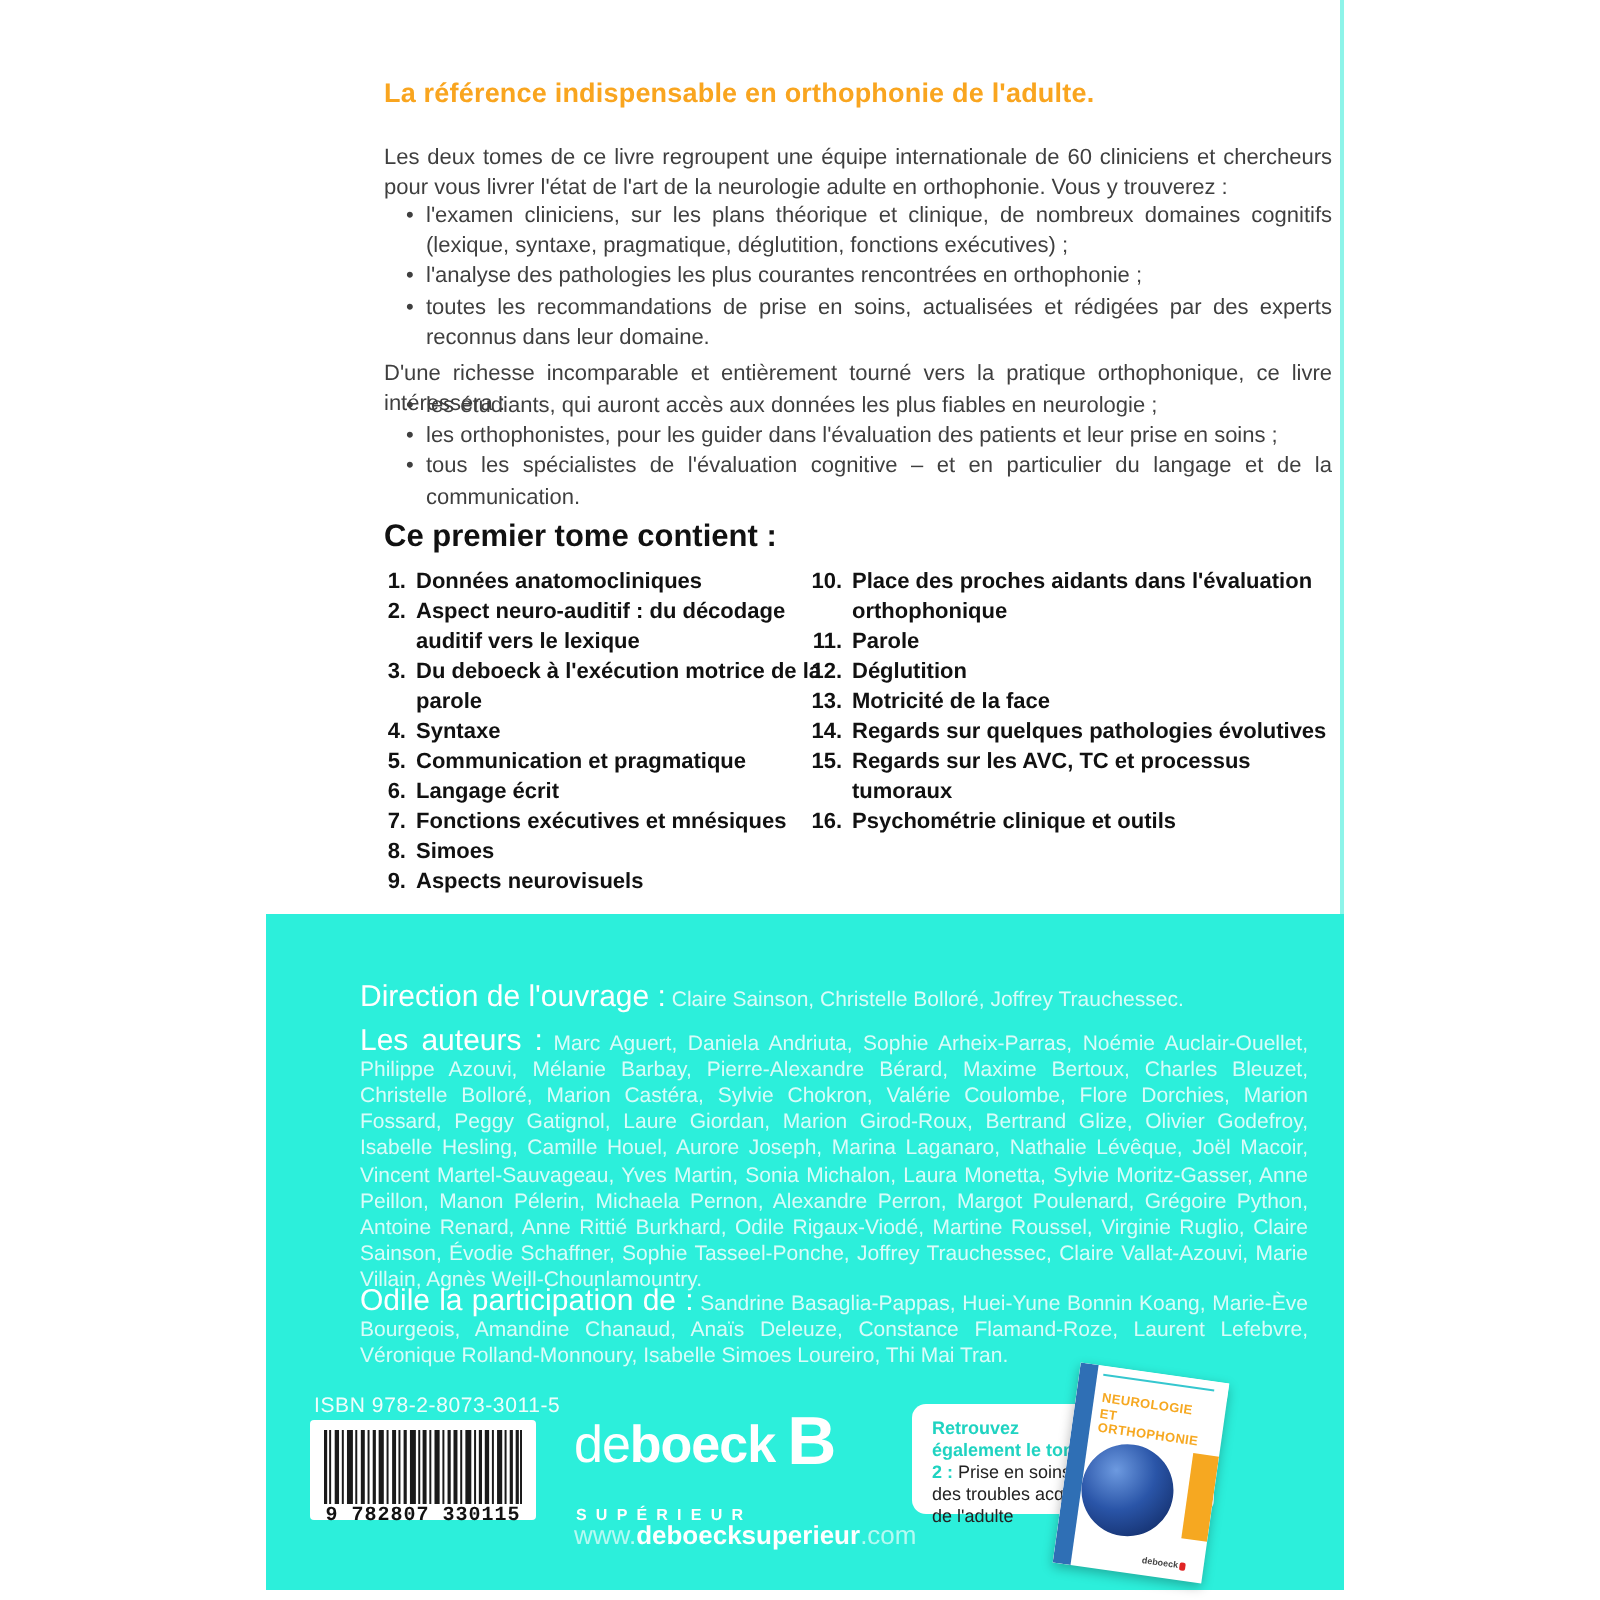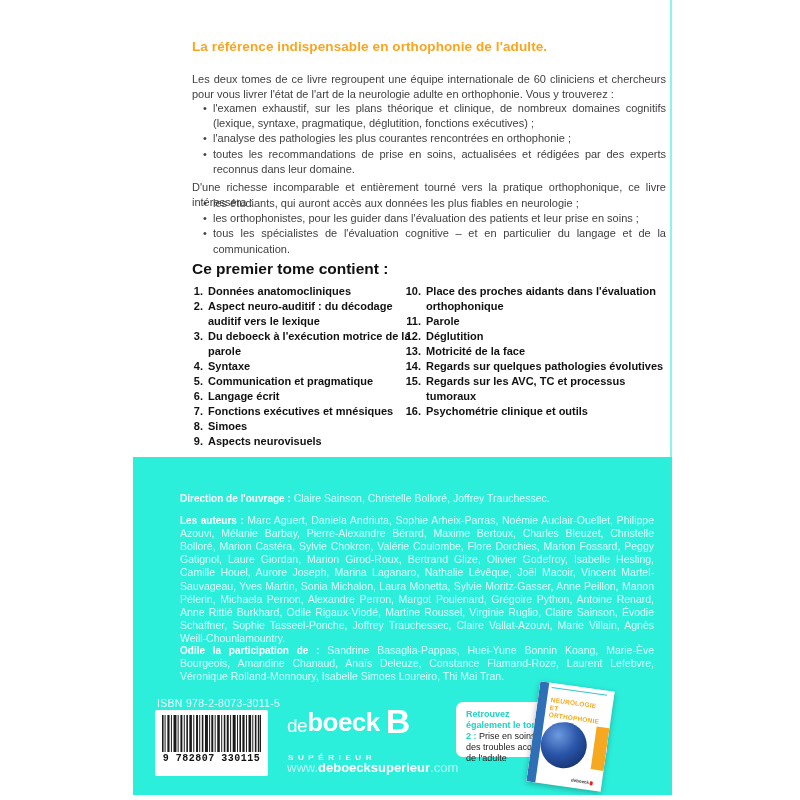--- a/index.html
+++ b/index.html
@@ -25,32 +25,32 @@
   .toc{position:absolute;top:284px;left:52px;width:600px;}
   .toc-col{position:absolute;top:0;}
   .toc-col-left{left:0;width:230px;}
   .toc-col-right{left:218px;width:266px;}
   .toc-item{display:flex;color:#111111;font-size:11px;line-height:15px;font-weight:bold;}
   .toc-num{width:18px;text-align:right;flex:0 0 18px;margin-right:5px;}
   .toc-label{flex:1;}
 
   .credits{position:absolute;left:0;top:457px;width:539px;height:338px;background:#2cefdb;}
   .credit-block{position:absolute;left:47px;width:474px;text-align:justify;font-size:10.5px;line-height:13.2px;color:rgba(255,255,255,.82);}
-  .credit-label{font-weight:bold;color:#ffffff;font-size:10px;}
+  .credit-label{font-weight:normal;color:#ffffff;font-size:15px;}
   .block-direction{top:24px;}
   .block-authors{top:46px;}
   .block-participation{top:176px;}
 
   .isbn{position:absolute;left:157px;top:697px;color:rgba(255,255,255,.92);font-size:10.5px;letter-spacing:.3px;}
-  .barcode{position:absolute;left:155px;top:710px;width:113px;height:66px;background:#ffffff;border-radius:2px;padding:5px 7px 0 7px;box-sizing:border-box;}
+  .barcode{position:absolute;left:155px;top:710px;width:113px;height:50px;background:#ffffff;border-radius:2px;padding:5px 7px 0 7px;box-sizing:border-box;}
   .barcode svg{display:block;width:99px;height:37px;}
   .barcode-number{font-family:"Liberation Mono", monospace;font-weight:bold;font-size:10px;color:#111;text-align:center;letter-spacing:.5px;margin-top:1px;white-space:nowrap;}
 
   .logo{position:absolute;left:287px;top:704px;color:#ffffff;display:flex;align-items:flex-end;line-height:1;}
-  .logo-de{font-size:19px;font-weight:normal;letter-spacing:-0.5px;}
+  .logo-de{font-size:26px;font-weight:normal;letter-spacing:-0.5px;}
   .logo-boeck{font-size:26px;font-weight:bold;letter-spacing:-0.5px;}
   .logo-B{font-size:34px;font-weight:bold;margin-left:6px;margin-bottom:-3px;}
   .logo-sub{position:absolute;left:288px;top:731px;color:#ffffff;font-size:8px;font-weight:bold;letter-spacing:4.6px;margin-top:22px;}
   .website{position:absolute;left:287px;top:760px;font-size:13px;color:rgba(255,255,255,.65);}
   .website .w-bold{font-weight:bold;color:#ffffff;}
 
   .adbox{position:absolute;left:456px;top:702px;width:151px;height:55px;background:#ffffff;border-radius:7px;padding:7px 58px 6px 10px;box-sizing:border-box;font-size:9px;line-height:11px;color:#222;}
   .ad-teal{color:#1fd3c1;font-weight:bold;}
 
   .minicover{position:absolute;left:533px;top:686px;width:75px;height:101px;background:#ffffff;transform:rotate(8deg);box-shadow:0 2px 6px rgba(0,0,0,.28);overflow:hidden;}
@@ -70,21 +70,21 @@
 <body>
 
 <div class="cover">
   <div class="cover-top"></div>
 
   <div class="content abs tagline">La référence indispensable en orthophonie de l'adulte.</div>
 
   <div class="content abs p lead1">Les deux tomes de ce livre regroupent une équipe internationale de 60 cliniciens et chercheurs pour vous livrer l'état de l'art de la neurologie adulte en orthophonie. Vous y trouverez :</div>
 
   <div class="content abs bullets1">
-    <div class="bullet-item">l'examen exhaustif, sur les plans théorique et clinique, de nombreux domaines cognitifs (lexique, syntaxe, pragmatique, déglutition, fonctions exécutives) ;</div>
+    <div class="bullet-item">l'examen cliniciens, sur les plans théorique et clinique, de nombreux domaines cognitifs (lexique, syntaxe, pragmatique, déglutition, fonctions exécutives) ;</div>
     <div class="bullet-item">l'analyse des pathologies les plus courantes rencontrées en orthophonie ;</div>
     <div class="bullet-item">toutes les recommandations de prise en soins, actualisées et rédigées par des experts reconnus dans leur domaine.</div>
   </div>
 
   <div class="content abs p lead2">D'une richesse incomparable et entièrement tourné vers la pratique orthophonique, ce livre intéressera :</div>
 
   <div class="content abs toc-heading">Ce premier tome contient :</div>
 
   <div class="content abs bullets2">
     <div class="bullet-item">les étudiants, qui auront accès aux données les plus fiables en neurologie ;</div>

